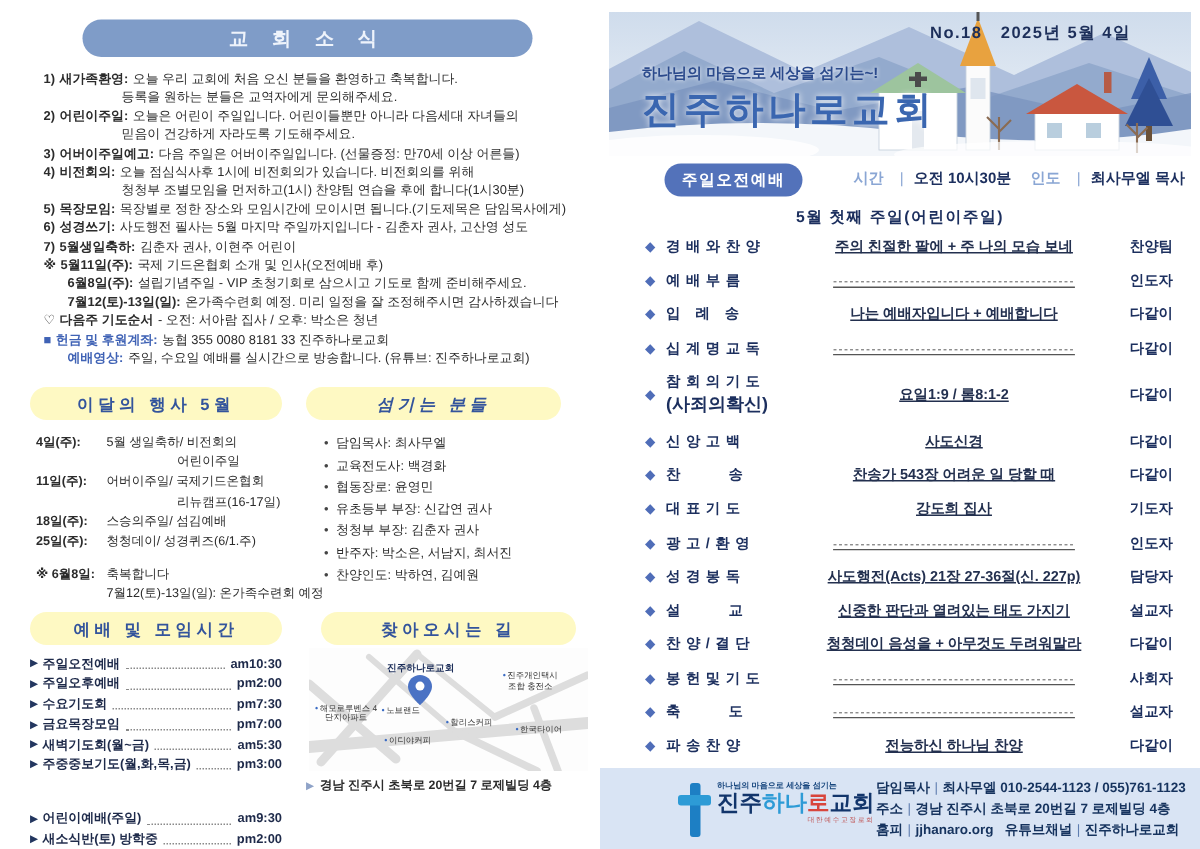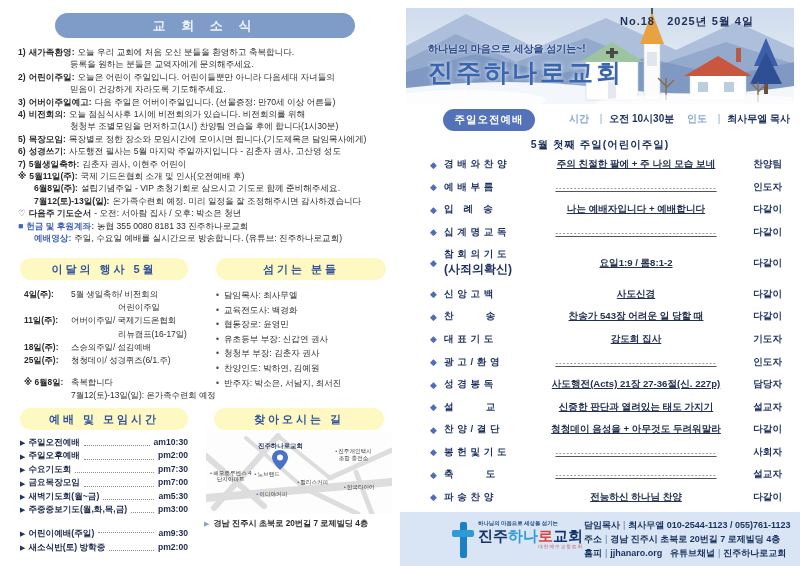--- a/index.html
+++ b/index.html
@@ -11,21 +11,21 @@
   .abs{position:absolute;}
   
   .pill{
     border-radius:14px;text-align:center;font-weight:bold;
     letter-spacing:6px;color:#33549c;background:#fef9c3;
     display:flex;align-items:center;justify-content:center;
   }
   .pill-main{background:#7f9cc8;color:#eef3fb;font-size:13px;}
   .pill-sub{font-size:11px;letter-spacing:3px;}
   
-  #news-list{left:18px;top:46px;width:374px;position:absolute;font-size:8.6px;line-height:12.4px;color:#2b2b2b;}
+  #news-list{left:29px;top:46px;width:374px;position:absolute;font-size:8.6px;line-height:12.4px;color:#2b2b2b;}
   .nline{white-space:nowrap;overflow:hidden;}
   .nline .lead{font-weight:bold;margin-right:3px;color:#2b2b2b;}
   .nline .lbl{font-weight:bold;margin-right:3px;}
   .nline.ind1{padding-left:46px;}
   .nline.ind2{padding-left:13px;}
   .nline.blue .lbl, .nline.blue .lead{color:#3f62b5;}
   
   #events-list{left:24px;top:288px;width:172px;position:absolute;font-size:8.4px;line-height:13.2px;color:#2b2b2b;}
   .evline{display:flex;white-space:nowrap;}
   .evline .edate{font-weight:bold;min-width:44px;margin-right:3px;}
@@ -34,21 +34,21 @@
   #servants-list{left:216px;top:288px;width:176px;position:absolute;font-size:8.6px;line-height:14.6px;color:#2b2b2b;}
   .svline{white-space:nowrap;}
   .svline::before{content:"•";color:#444;margin-right:5px;}
   
   #times-list{left:20px;top:436px;width:168px;position:absolute;font-size:8.6px;line-height:13.4px;color:#1e2a4a;}
   .tline{display:flex;align-items:flex-end;white-space:nowrap;}
   .tline::before{content:"▶";font-size:7px;color:#23365f;margin-right:3px;line-height:12px;}
   .tline .tname{font-weight:bold;}
   .tline .dots{flex:1;border-bottom:1px dotted #8a8a8a;margin:0 4px 3px 4px;min-width:6px;}
   .tline .ttime{font-weight:bold;text-align:right;}
-  .tline.gap{margin-top:11px;align-items:center;}
+  .tline.gap{margin-top:23px;}
   
   #map-box{left:206px;top:432px;width:186px;height:82px;position:absolute;background:#fdfdfd;overflow:hidden;}
   .mlabel{position:absolute;font-size:5.6px;line-height:6.4px;color:#333;white-space:nowrap;transform:translate(0,0);}
   .mlabel::before{content:"•";color:#3b6cc4;margin-right:1px;font-size:6px;}
   .mlabel.big{font-size:6.4px;font-weight:bold;color:#1d2f5a;}
   .mlabel.big::before{content:"";margin:0;}
   .mlabel.wide{white-space:normal;width:42px;text-align:center;}
   #map-address{left:204px;top:518px;width:190px;position:absolute;font-size:8.2px;font-weight:bold;color:#2b2b2b;white-space:nowrap;}
   #map-address::before{content:"▶";color:#8fa3c8;font-size:7px;margin-right:4px;}
   
@@ -154,21 +154,21 @@
     <div class="nline blue">
       <span class="lead">■</span><span class="lbl">헌금 및 후원계좌:</span><span class="rest">농협 355 0080 8181 33 진주하나로교회</span>
     </div>
 
     <div class="nline ind2 blue">
       <span class="lead"></span><span class="lbl">예배영상:</span><span class="rest">주일, 수요일 예배를 실시간으로 방송합니다. (유튜브: 진주하나로교회)</span>
     </div>
   </div>
 
 <div class="abs pill pill-sub" style="left:20px;top:258px;width:168px;height:22px;">이달의 행사 5월</div>
-<div class="abs pill pill-sub" style="left:216px;top:258px;width:170px;height:22px;">섬기는 분들</div>
+<div class="abs pill pill-sub" style="left:204px;top:258px;width:170px;height:22px;font-style:italic;">섬기는 분들</div>
 
 <div id="events-list">
 
     <div class="evline">
       <span class="edate">4일(주):</span>
       <span>5월 생일축하/ 비전회의</span>
     </div>
 
     <div class="evline ind">
       <span class="edate"></span>
@@ -216,23 +216,23 @@
     <div class="svline"><span>담임목사: 최사무엘</span></div>
 
     <div class="svline"><span>교육전도사: 백경화</span></div>
 
     <div class="svline"><span>협동장로: 윤영민</span></div>
 
     <div class="svline"><span>유초등부 부장: 신갑연 권사</span></div>
 
     <div class="svline"><span>청청부 부장: 김춘자 권사</span></div>
 
+    <div class="svline"><span>반주자: 박소은, 서남지, 최서진</span></div>
+
     <div class="svline"><span>찬양인도: 박하연, 김예원</span></div>
-
-    <div class="svline"><span>반주자: 박소은, 서남지, 최서진</span></div>
   </div>
 
 <div class="abs pill pill-sub" style="left:20px;top:408px;width:168px;height:22px;">예배 및 모임시간</div>
 <div class="abs pill pill-sub" style="left:214px;top:408px;width:170px;height:22px;">찾아오시는 길</div>
 
 <div id="times-list">
 
     <div class="tline">
       <span class="tname">주일오전예배</span>
       <span class="dots"></span>

